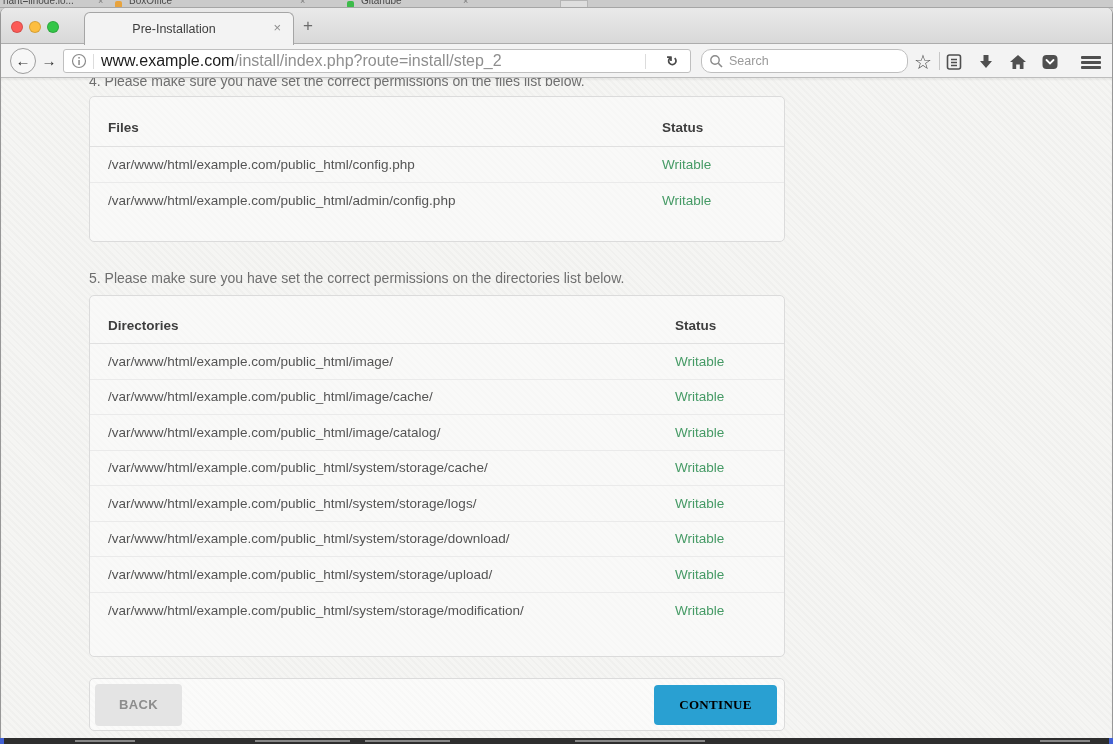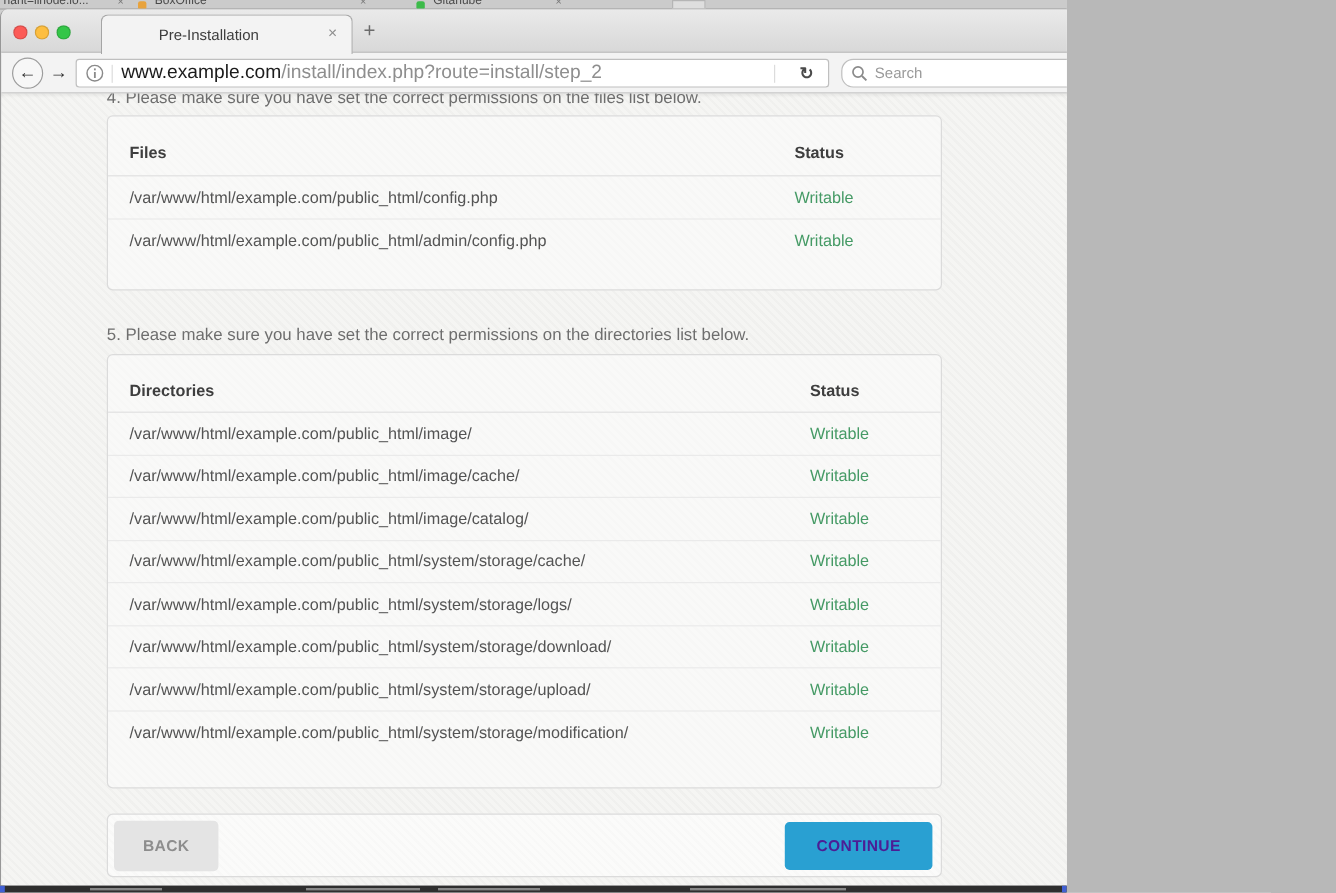--- a/index.html
+++ b/index.html
@@ -1,17 +1,17 @@
 <!DOCTYPE html>
 <html><head>
 <meta charset="utf-8">
 <style>
   * { margin:0; padding:0; box-sizing:border-box; }
   body { background:#b8b8b8; font-family:"Liberation Sans", sans-serif; }
-  .screen { position:relative; width:889px; height:744px; background:#d0d0d0; overflow:hidden; }
+  .screen { position:relative; width:1113px; height:744px; background:#d0d0d0; overflow:hidden; }
 
   
   .bg-top { position:absolute; top:0; left:0; right:0; height:8px; background:#cbcbcb; border-bottom:1px solid #a6a6a6; overflow:hidden; z-index:1; }
   .bg-tab-label { position:absolute; top:-5px; font-size:10px; color:#4a4a4a; white-space:nowrap; }
   .bg-close { position:absolute; top:-4px; font-size:9px; color:#7a7a7a; }
   .bg-dot { position:absolute; top:1px; width:7px; height:7px; border-radius:2px; }
   .bg-newtab-box { position:absolute; top:0; left:560px; width:28px; height:8px; background:#dedede; border:1px solid #b5b5b5; }
 
   
   .window { position:absolute; top:8px; left:0; width:1113px; height:730px; border-left:1px solid #979797; border-right:1px solid #979797; border-top-left-radius:6px; border-top-right-radius:6px; overflow:hidden; background:#f3f3f3; z-index:2; }
@@ -57,21 +57,21 @@
   .panel-dirs  .tbl-head { height:48px; }
   .tbl-row { display:flex; align-items:center; height:35.5px; padding:0 18px; border-bottom:1px solid #eaeaea; font-size:13.5px; color:#545454; }
   .tbl-row:last-child { border-bottom:none; }
   .col-name { flex:1; }
   .panel-files .col-status { width:104px; }
   .panel-dirs  .col-status { width:91px; }
   .status-ok { }
   .footer-panel { position:absolute; left:0; top:600px; width:696px; height:53px; border:1px solid #dbdbdb; border-radius:5px; background:rgba(255,255,255,0.55); display:flex; align-items:center; justify-content:space-between; padding:0 7px 0 5px; }
   .btn { border:none; border-radius:4px; font-family:"Liberation Sans",sans-serif; font-weight:bold; font-size:13px; letter-spacing:0.3px; cursor:pointer; }
   .btn-back { width:87px; height:42px; background:#e4e4e4; color:#8d8d8d; }
-  .btn-continue { width:123px; height:40px; color:#4c1d95; }
+  .btn-continue { width:123px; height:40px; color:#000000;font-family:Liberation Serif, serif; }
 
   
   .bg-bottom { position:absolute; left:0; right:0; bottom:0; height:6px; background:#2e2e2e; z-index:3; overflow:hidden; }
   .bg-bottom .edge { position:absolute; top:0; bottom:0; width:4px; background:#4160d4; }
   .bg-bottom .frag { position:absolute; top:2px; height:2px; background:#878787; }
 </style>
 </head>
 <body>
 
 <div class="screen">

